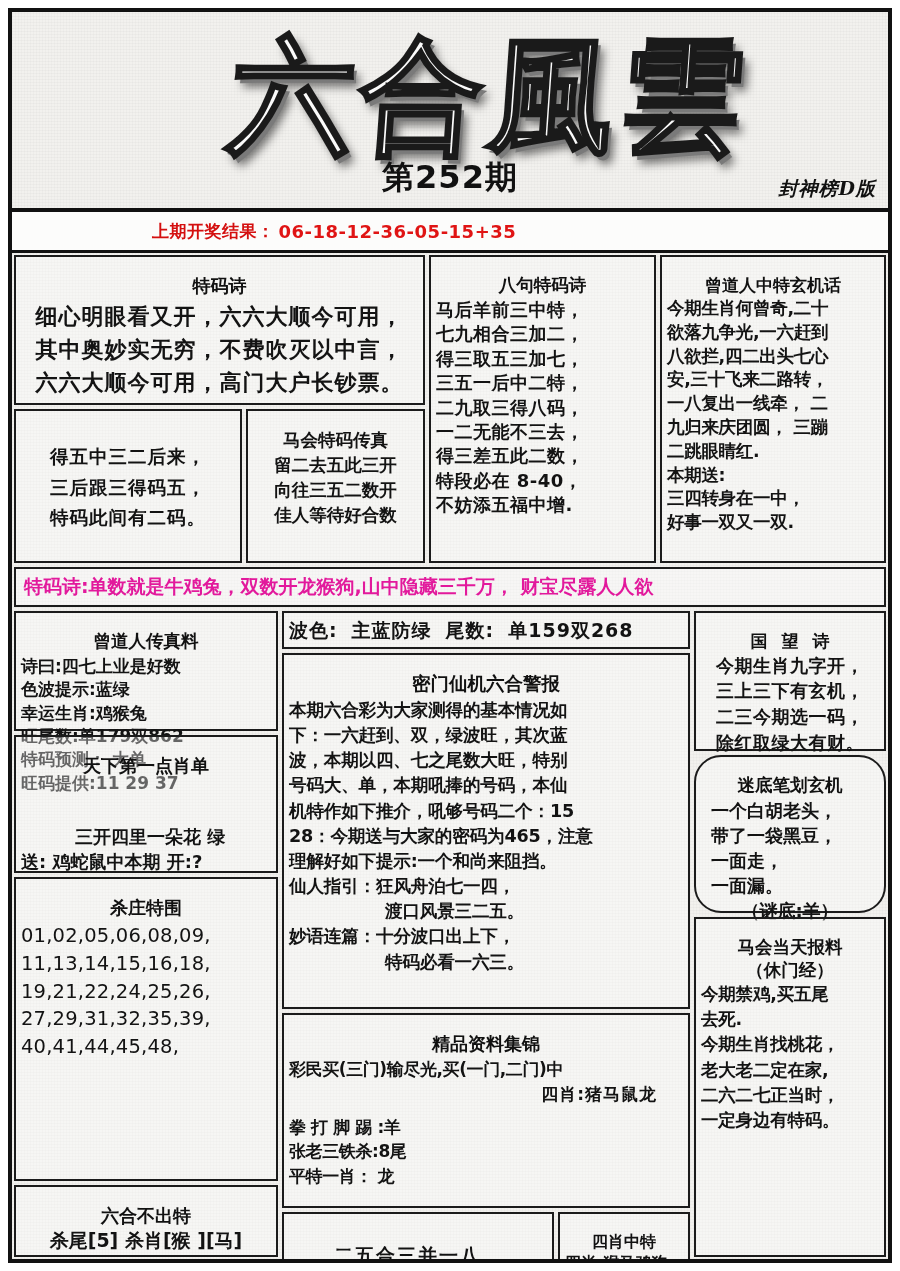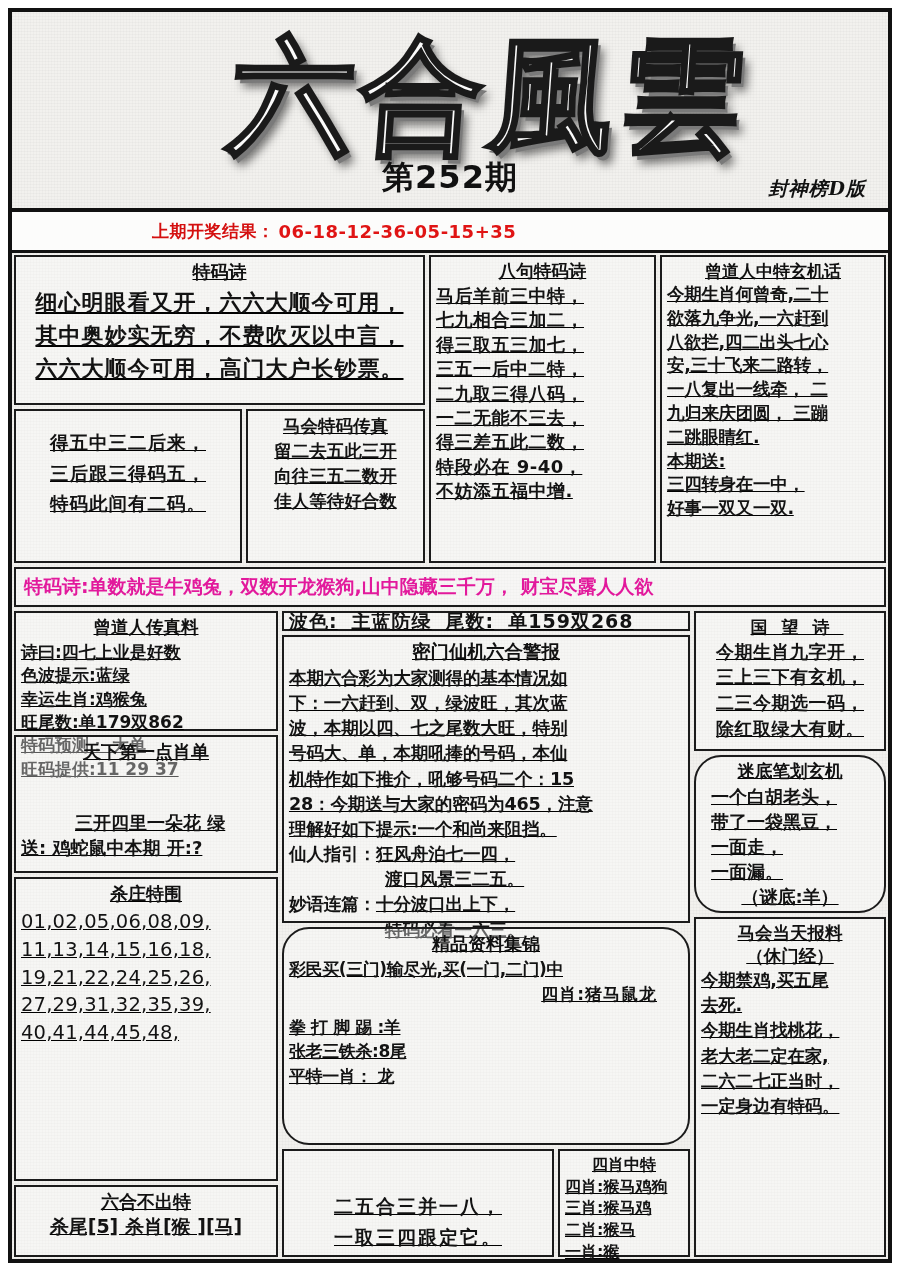--- a/index.html
+++ b/index.html
@@ -58,21 +58,21 @@
     position:absolute;
     left:0;right:0;bottom:8px;
     text-align:center;
     font-size:32px;
     font-weight:bold;
     color:#111;
     letter-spacing:1px;
   }
   .edition{
     position:absolute;
-    right:22px;bottom:6px;
+    right:12px;bottom:6px;
     font-family:"DejaVu Serif","Liberation Serif",serif;
     font-size:19px;
     font-weight:bold;
     font-style:italic;
     color:#111;
     letter-spacing:1px;
   }
 
   
   .lastdraw{
@@ -89,23 +89,22 @@
   .lastdraw .val{
     color:#e01414;font-weight:bold;font-size:18px;margin-left:4px;letter-spacing:0.5px;
   }
 
   
   .row{display:flex;}
   .cell{
     box-sizing:border-box;
     border:2px solid #1b1b1b;
     margin:2px;
-    padding:3px 5px;
+    padding:17px 5px;
     background:rgba(255,255,255,0.35);
-    text-decoration:underline;
   }
   .title{
     text-align:center;
     font-weight:bold;
     font-size:17px;
     line-height:1.35;
     color:#111;
   }
   .ln{
     font-size:17px;
@@ -166,26 +165,26 @@
   .shazhuang .ln{font-size:19.5px;line-height:1.42;font-weight:normal;letter-spacing:0.2px;}
 
   .liuhe{height:72px;}
   .liuhe .title{font-size:18px;}
   .liuhe .ln{font-size:19px;font-weight:bold;text-align:center;line-height:1.35;}
 
   .bose{height:20px;display:flex;align-items:center;}
   .bose .ln{font-size:19px;font-weight:bold;letter-spacing:1px;}
   .bose .k{margin-right:14px;}
 
-  .mimen{flex:none;height:288px;}
+  .mimen{flex:none;height:356px;}
   .mimen .title{font-size:18.5px;margin-bottom:1px;}
   .mimen .ln{font-size:17.6px;line-height:1.43;font-weight:bold;letter-spacing:-0.2px;}
   .mimen .ind{padding-left:96px;}
 
-  .jingpin{flex:1;border-radius:27px;}
+  .jingpin{flex:1;}
   .jingpin .title{font-size:18px;margin-bottom:1px;}
   .jingpin .ln{font-size:17px;line-height:1.45;font-weight:bold;letter-spacing:-0.4px;}
   .jingpin .right{text-align:right;padding-right:26px;letter-spacing:1px;}
   .jingpin .gap{height:8px;}
 
   .bottom-m{flex:none;height:112px;display:flex;}
   .bm-left{flex:1;display:flex;flex-direction:column;justify-content:flex-end;}
   .bm-left .ln{font-size:19px;font-weight:bold;letter-spacing:2px;text-align:center;line-height:1.6;}
   .bm-right{width:132px;}
   .bm-right .title{font-size:16px;}
@@ -247,21 +246,21 @@
 
       <div class="cell eight">
         <div class="title">八句特码诗</div>
         <div class="ln">马后羊前三中特，</div>
         <div class="ln">七九相合三加二，</div>
         <div class="ln">得三取五三加七，</div>
         <div class="ln">三五一后中二特，</div>
         <div class="ln">二九取三得八码，</div>
         <div class="ln">一二无能不三去，</div>
         <div class="ln">得三差五此二数，</div>
-        <div class="ln">特段必在 9-40，</div>
+        <div class="ln">特段必在 8-40，</div>
         <div class="ln">不妨添五福中增.</div>
       </div>
 
       <div class="cell zdr">
         <div class="title">曾道人中特玄机话</div>
         <div class="ln">今期生肖何曾奇,二十</div>
         <div class="ln">欲落九争光,一六赶到</div>
         <div class="ln">八欲拦,四二出头七心</div>
         <div class="ln">安,三十飞来二路转，</div>
         <div class="ln">一八复出一线牵， 二</div>

